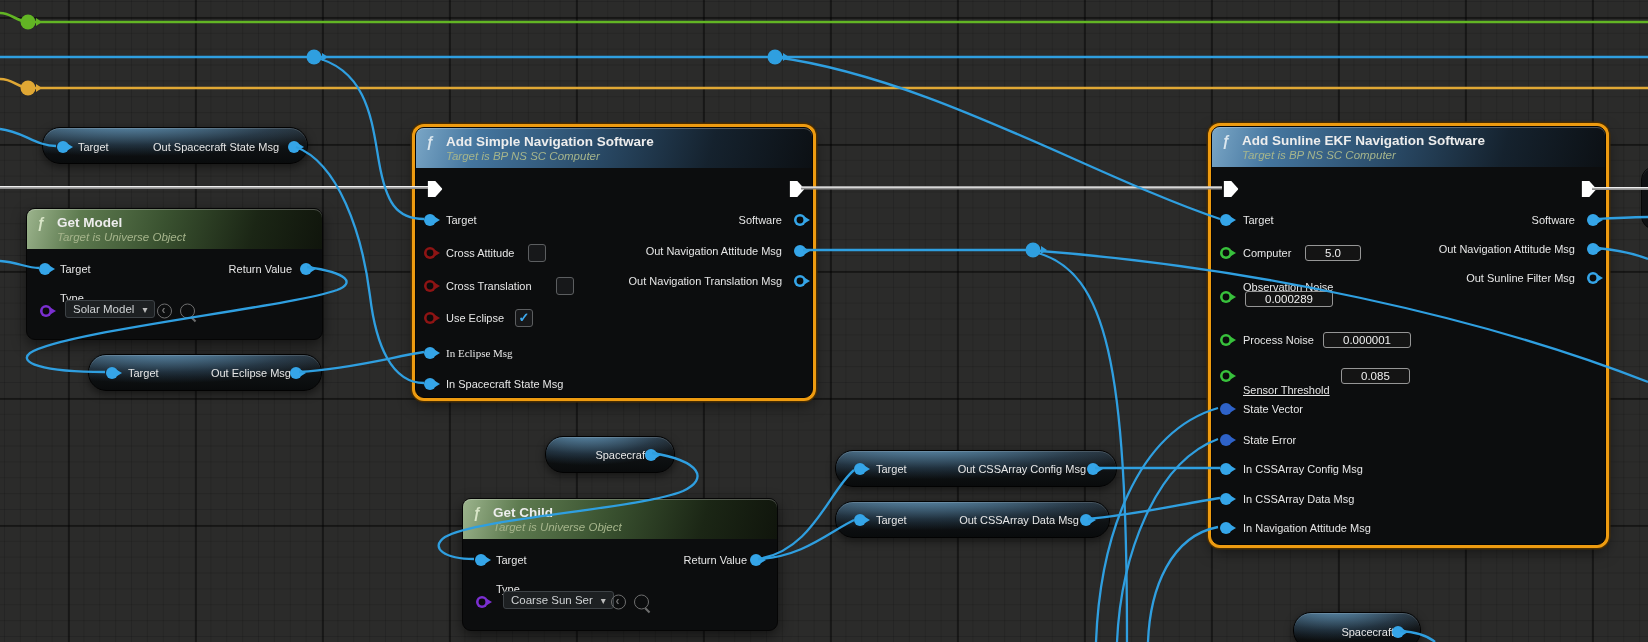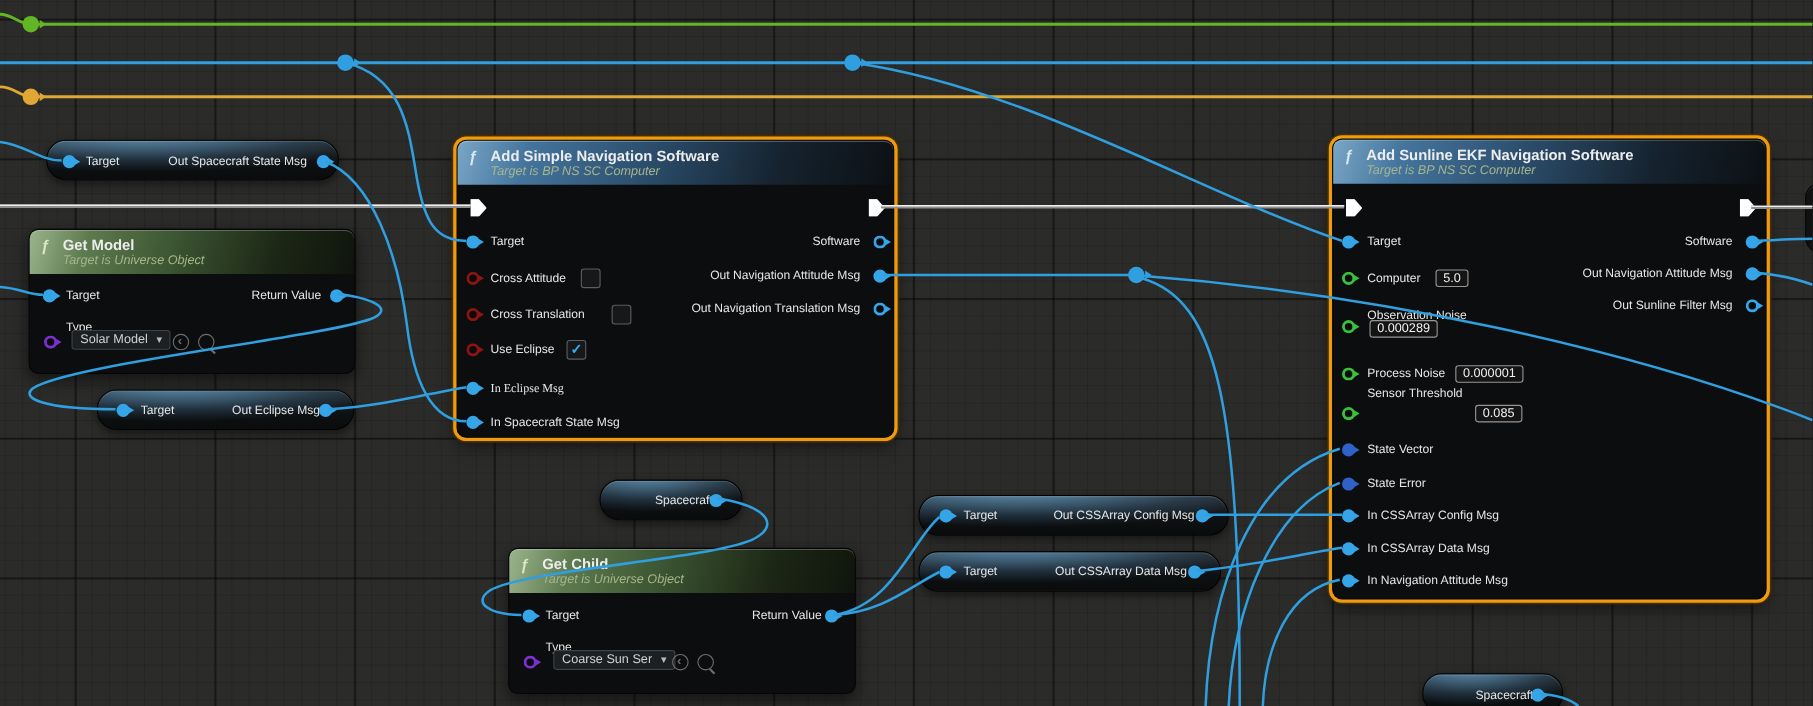--- a/index.html
+++ b/index.html
@@ -37,21 +37,21 @@
   .c-blue{color:#35a5e8;}　.c-dblue{color:#2e62c8;}
   .c-blue{color:#35a5e8;} .c-dblue{color:#2e62c8;} .c-red{color:#8e1414;} .c-green{color:#38c13c;} .c-purple{color:#7b2fd0;}
   .exec{position:absolute;width:15px;height:16px;background:#fff;transform:translate(-50%,-50%);
         clip-path:polygon(0 0,52% 0,100% 50%,52% 100%,0 100%);}
   .pill{position:absolute;height:37px;border-radius:18px;border:1px solid #020202;
         background:
           radial-gradient(130% 160% at 32% -25%, rgba(118,184,228,.8), rgba(70,120,160,.28) 46%, rgba(0,0,0,0) 66%),
           linear-gradient(180deg,#23292e,#0e1113 60%,#090b0c);
         box-shadow:0 3px 9px rgba(0,0,0,.5), inset 0 1px 0 rgba(255,255,255,.14);}
   .vbox{position:absolute;background:#141414;border:1px solid #969696;border-radius:3px;
-        color:#f0f0f0;font-size:11.5px;padding:1px 6px;transform:translateY(-50%);white-space:nowrap;}
+        color:#f0f0f0;font-size:11.5px;padding:1px 19px;transform:translateY(-50%);white-space:nowrap;}
   .dd{position:absolute;background:#1d2022;border:1px solid #3d4246;border-radius:3px;color:#cfd2d4;
       font-size:11.5px;padding:2px 7px;white-space:nowrap;}
   .dd .chev{margin-left:8px;font-size:10px;color:#bbb;}
   .cb{position:absolute;width:18px;height:18px;background:#17181a;border:1.5px solid #5c5e60;border-radius:3px;
       transform:translateY(-50%);text-align:center;line-height:15px;font-size:13px;font-weight:bold;color:#3da9ee;}
   .ghost{position:absolute;width:15px;height:15px;border:1.6px solid #6e6e6e;border-radius:50%;transform:translateY(-50%);}
   .ghost.arrow::after{content:'‹';position:absolute;left:3.5px;top:-2.5px;color:#6e6e6e;font-size:12px;font-weight:bold;}
   .ghost.mag::after{content:'';position:absolute;left:11px;top:12px;width:6px;height:1.8px;background:#6e6e6e;
       transform:rotate(45deg);transform-origin:0 0;}
   svg.wires{position:absolute;left:0;top:0;pointer-events:none;}
@@ -152,21 +152,21 @@
 
     <span class="pin hollow c-green" style="left:14px;top:170px;"></span>
     <span class="lbl" style="left:31px;top:160px;">Observation Noise</span>
     <span class="vbox" style="left:33px;top:172px;text-align:center;">0.000289</span>
 
     <span class="pin hollow c-green" style="left:14px;top:213px;"></span>
     <span class="lbl" style="left:31px;top:213px;">Process Noise</span>
     <span class="vbox" style="left:111px;top:213px;">0.000001</span>
 
     <span class="pin hollow c-green" style="left:14px;top:249px;"></span>
-    <span class="lbl" style="left:31px;top:231px;">Sensor Threshold</span>
+    <span class="lbl" style="left:31px;top:263px;text-decoration:underline;">Sensor Threshold</span>
     <span class="vbox" style="left:129px;top:249px;">0.085</span>
 
     <span class="pin filled c-dblue" style="left:14px;top:282px;"></span>
     <span class="lbl" style="left:31px;top:282px;">State Vector</span>
     <span class="pin filled c-dblue" style="left:14px;top:313px;"></span>
     <span class="lbl" style="left:31px;top:313px;">State Error</span>
     <span class="pin filled c-blue" style="left:14px;top:342px;"></span>
     <span class="lbl" style="left:31px;top:342px;">In CSSArray Config Msg</span>
     <span class="pin filled c-blue" style="left:14px;top:372px;"></span>
     <span class="lbl" style="left:31px;top:372px;">In CSSArray Data Msg</span>

